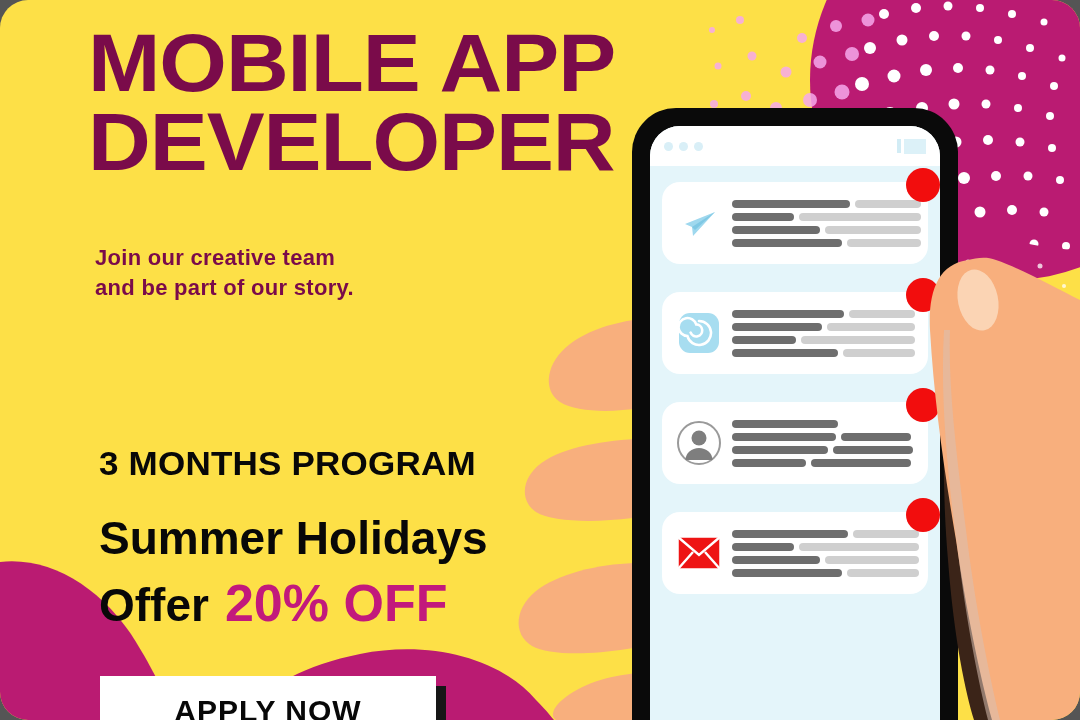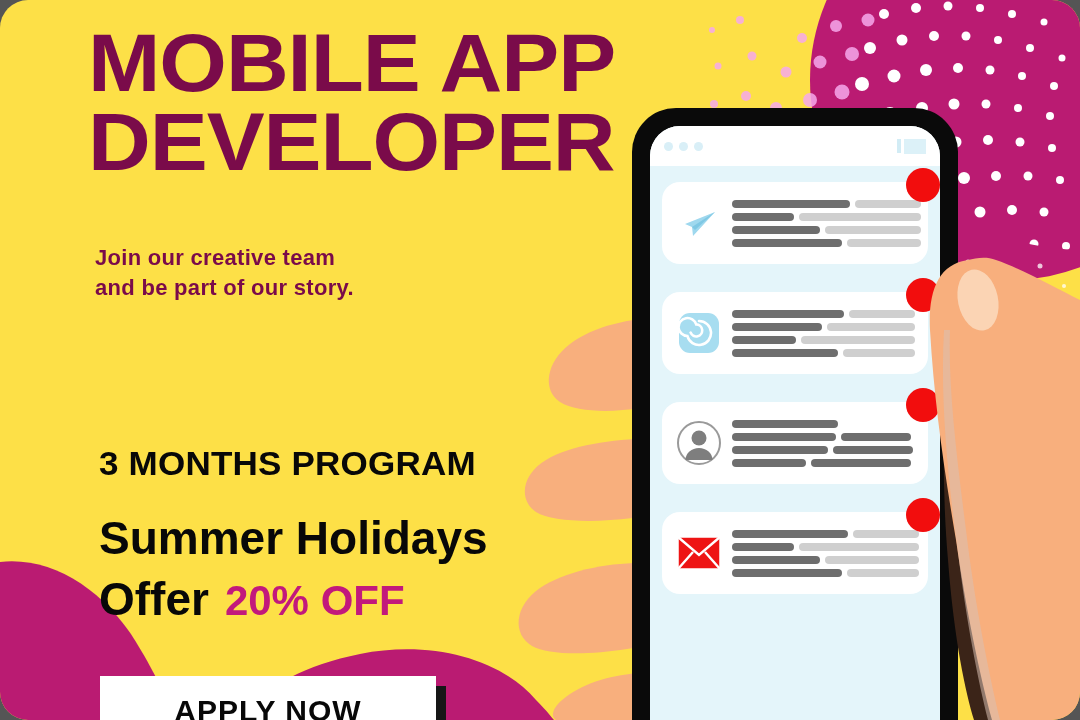--- a/index.html
+++ b/index.html
@@ -69,21 +69,21 @@
     top: 508px;
     width: 520px;
     color: #080808;
     font-weight: bold;
     font-size: 46px;
     line-height: 1.32;
   }
   .offer-pct {
     color: #C2197C;
     margin-left: 16px;
-    font-size: 42px;
+    font-size: 52px;
   }
 
   .apply-btn {
     position: absolute;
     left: 100px;
     top: 676px;
     width: 336px;
     height: 70px;
     background: #FFFFFF;
     box-shadow: 10px 10px 0 0 #161616;

